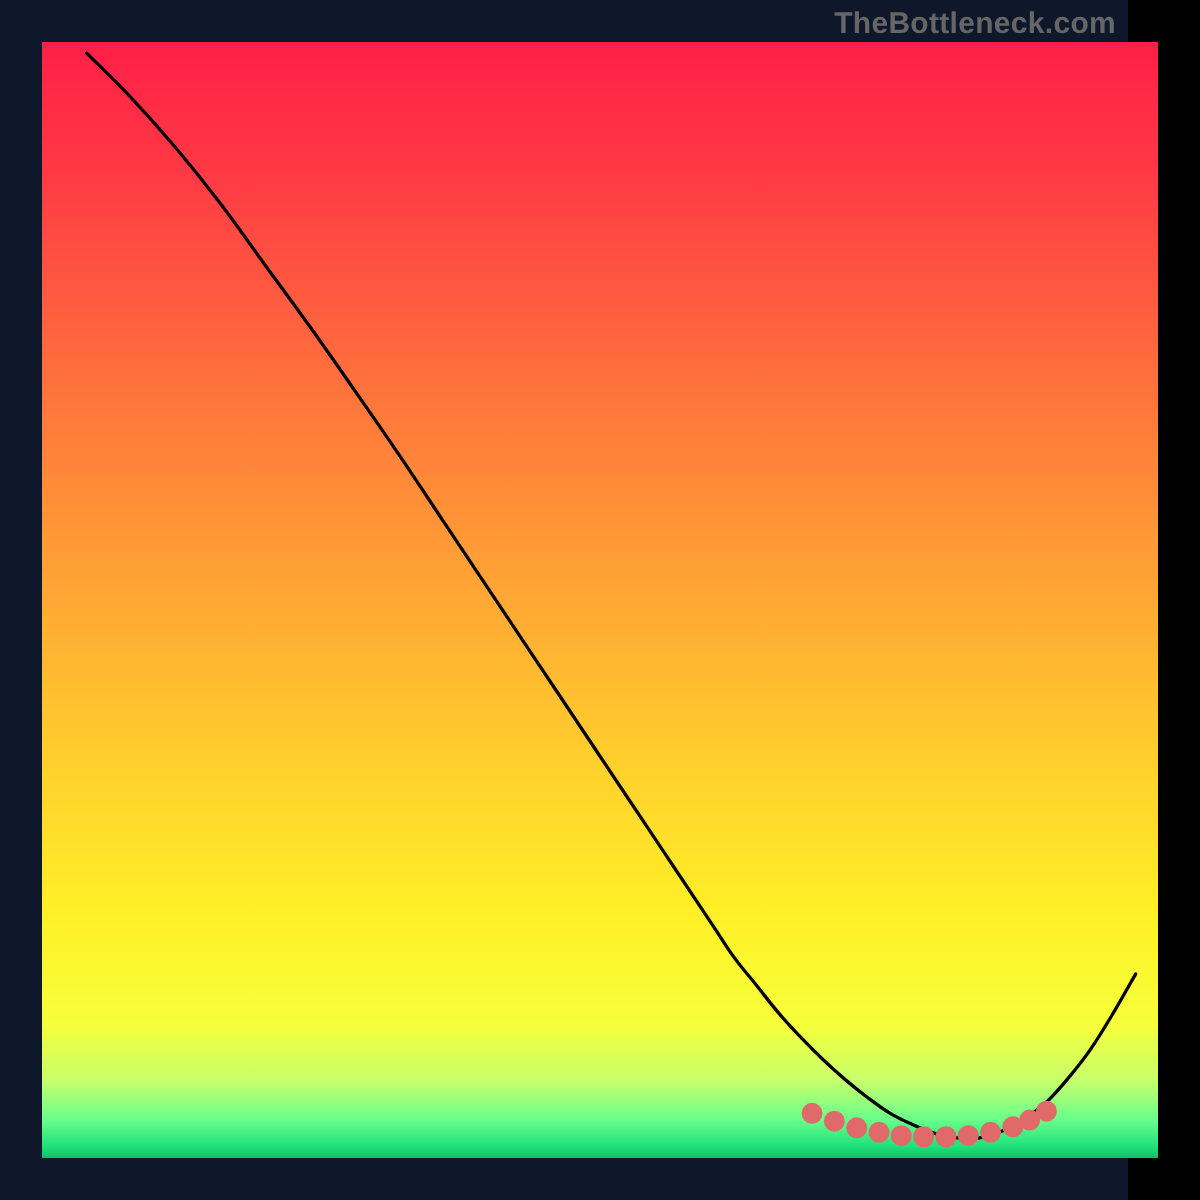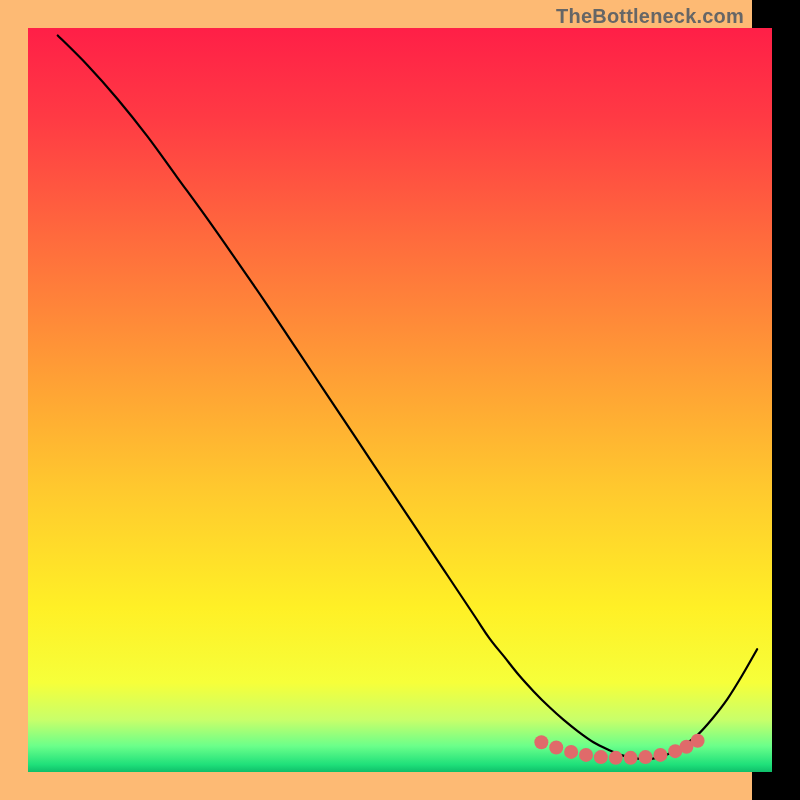--- a/index.html
+++ b/index.html
@@ -8,21 +8,21 @@
     width: 800px;
     height: 800px;
     background: #000;
     overflow: hidden;
     font-family: Arial, Helvetica, sans-serif;
   }
   .frame {
     position: relative;
     width: 752px;
     height: 800px;
-    background: #fdba74;
+    background: #0f172a;
   }
   .watermark {
     position: absolute;
     top: 5px;
     right: 8px;
     color: #666;
     font-size: 20px;
     font-weight: bold;
     letter-spacing: 0.2px;
     z-index: 10;

